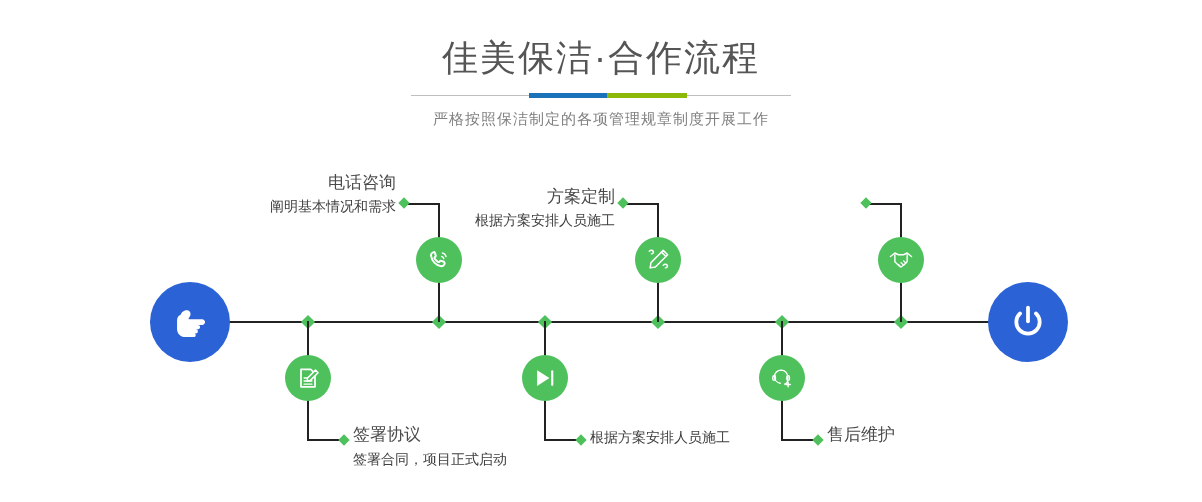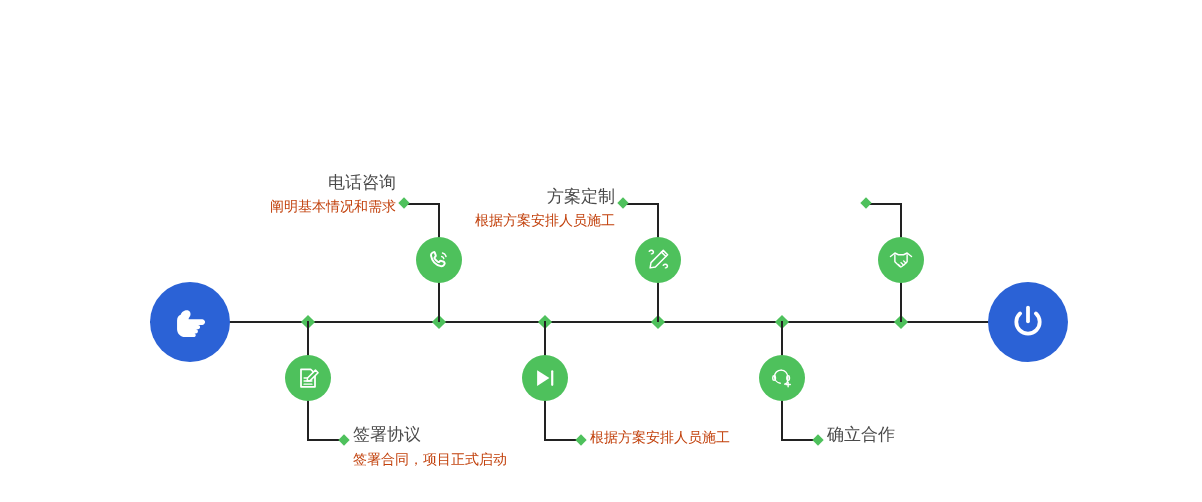--- a/index.html
+++ b/index.html
@@ -136,32 +136,41 @@
   .label-block.above { text-align: right; }
   .label-block.below { text-align: left; }
   .label-title {
     font-size: 17px;
     line-height: 22px;
     color: #4a4a4a;
   }
   .label-desc {
     font-size: 14px;
     line-height: 20px;
-    color: #c2410c;
+    color: #404040;
     margin-top: 3px;
   }
   .label-block.above .label-desc { margin-top: 2px; }
 
   svg { display: block; }
 </style>
 </head>
 <body>
 
 <div id="page">
 
+  <div class="header">
+    <h1 class="page-title">佳美保洁·合作流程</h1>
+    <div class="divider">
+      <div class="rule"></div>
+      <div class="seg-blue"></div>
+      <div class="seg-green"></div>
+    </div>
+    <p class="page-subtitle">严格按照保洁制定的各项管理规章制度开展工作</p>
+  </div>
 
   <div class="timeline-axis"></div>
 
   <div class="endpoint start">
     <span>
       <svg width="46" height="46" viewBox="0 0 64 64" aria-hidden="true">
         <path fill="#ffffff" d="M14 30c0-4 2-7 5-8 1-3 3-5 6-6 3-1 6 0 7 2 1 2 1 4 0 6-1 1-2 3-2 4h19c2 0 4 2 4 4s-2 4-4 4h-6c2 0 3 1 3 3s-1 3-3 3h-3c2 0 3 1 3 3s-1 3-3 3h-3c2 0 3 1 3 2 0 2-1 3-3 3H25c-6 0-11-5-11-11v-12z"></path>
       </svg>
     </span>
   </div>
@@ -280,16 +289,16 @@
           <path d="M45 30v8c0 4-3 7-7 8"></path>
           <rect x="11" y="27" width="6" height="10" rx="3"></rect>
           <rect x="43" y="27" width="6" height="10" rx="3"></rect>
           <line x1="46" y1="42" x2="46" y2="52"></line>
           <line x1="41" y1="47" x2="51" y2="47"></line>
         </g>
       </svg>
     </span>
   </div>
   <div class="label-block below" style="left:827px; top:424px;">
-    <div class="label-title">确立合作</div>
+    <div class="label-title">售后维护</div>
   </div>
 
 </div>
 
 </body></html>

